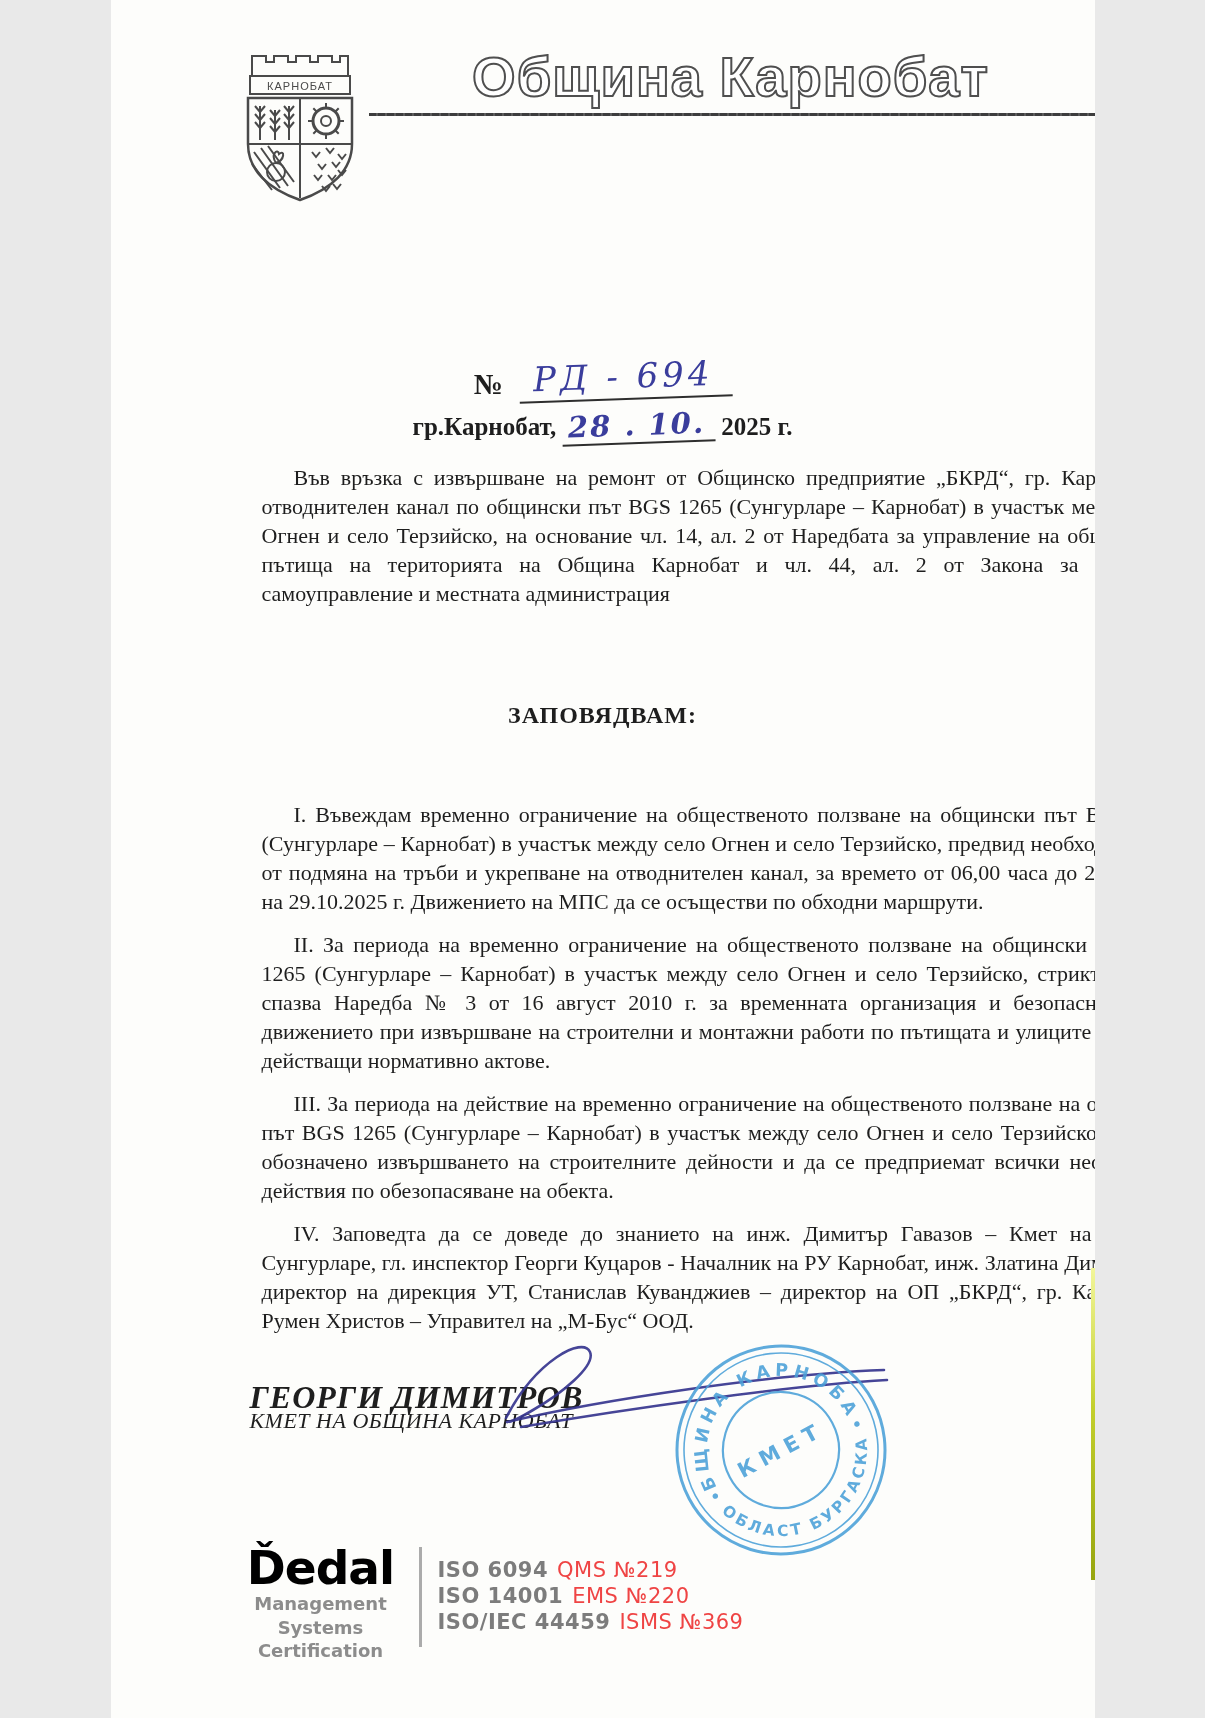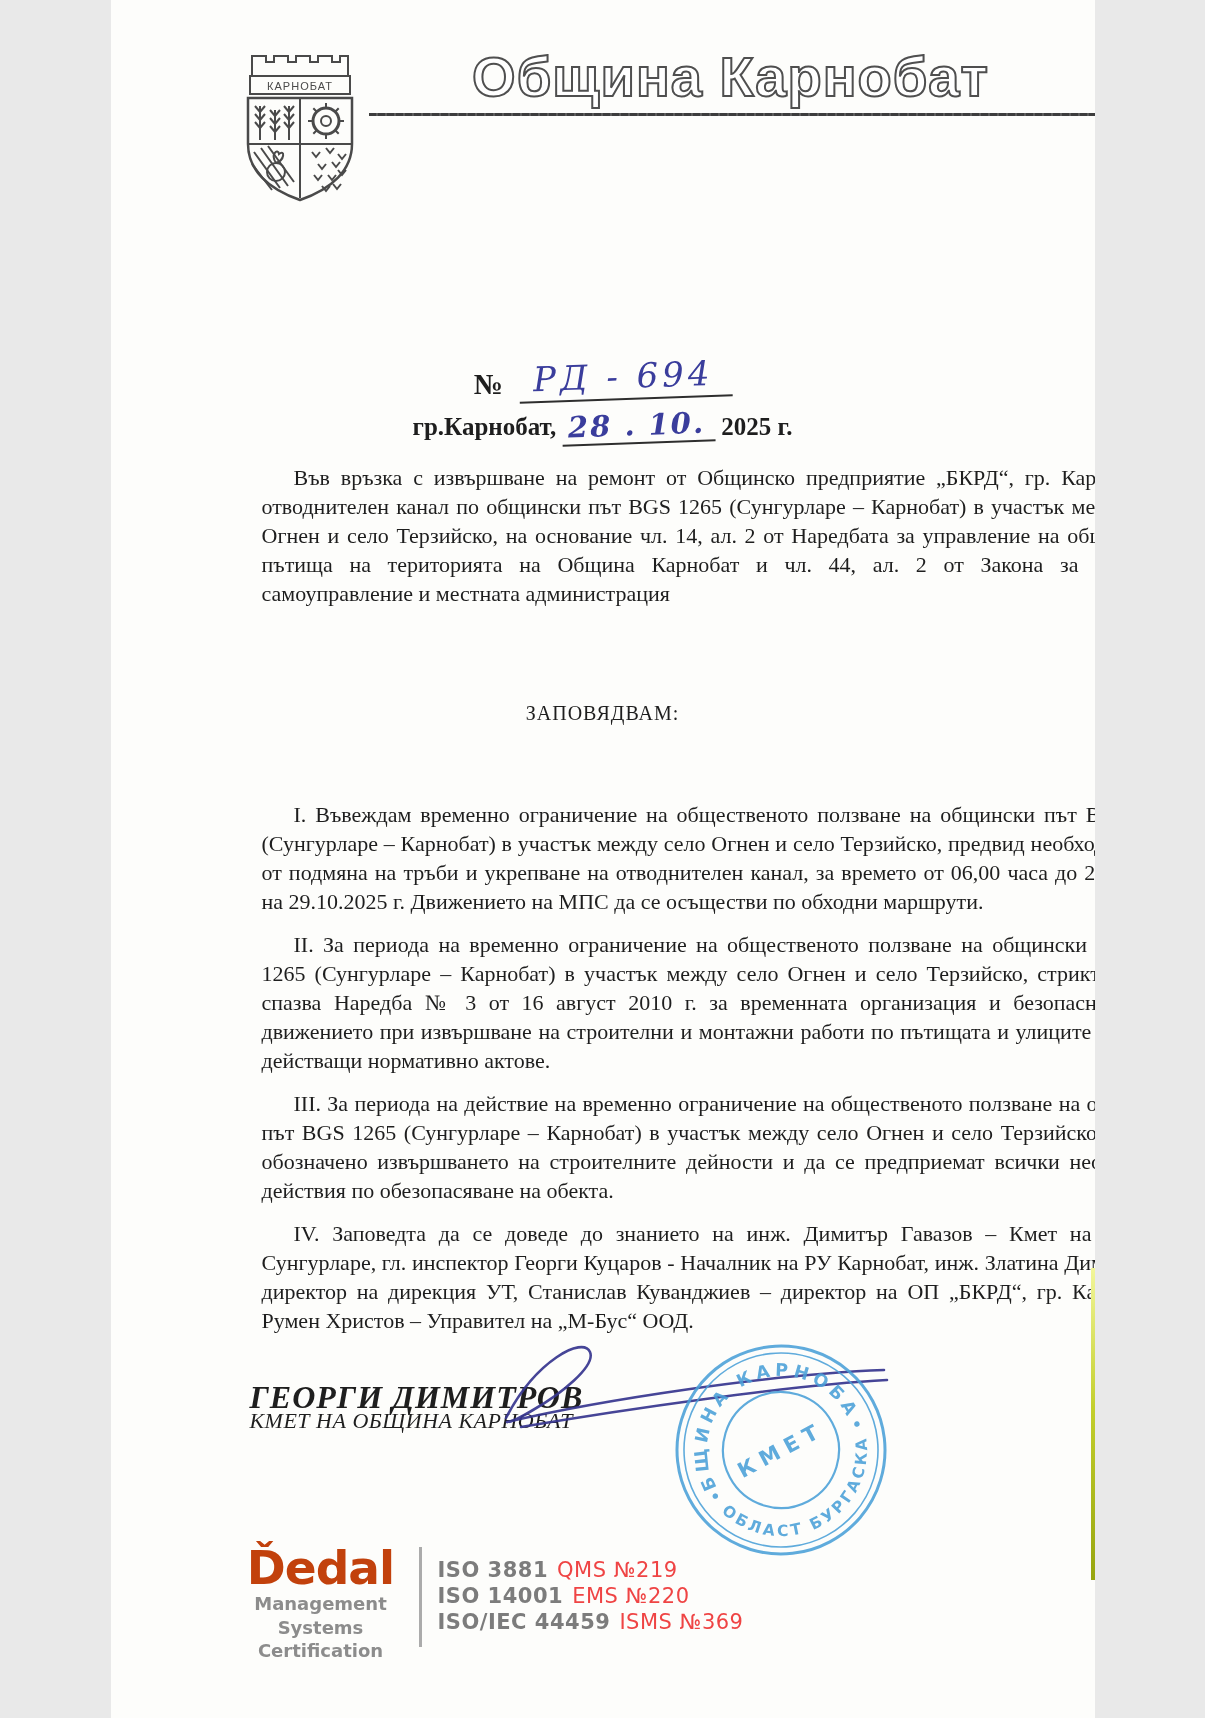--- a/index.html
+++ b/index.html
@@ -30,37 +30,37 @@
     border-bottom:2px solid #2e2e2e;margin-left:16px;}
   .date-line{position:absolute;left:0;top:408px;width:100%;text-align:center;
     font-size:25px;font-weight:bold;white-space:nowrap;}
   .date-value{font-size:29px;letter-spacing:2px;padding:0 10px 0 6px;
     border-bottom:2px solid #2e2e2e;margin:0 6px;}
   
   .bodytext{position:absolute;left:137px;width:948px;text-align:justify;
     font-size:22px;line-height:29px;}
   .preamble{top:449px;}
   .command-heading{position:absolute;left:0;top:702px;width:100%;text-align:center;
-    font-size:20px;font-weight:normal;letter-spacing:1px;}
+    font-size:24px;font-weight:bold;letter-spacing:1px;}
   .sections{top:786px;}
   .sections p,.preamble p{margin:14px;text-indent:32px;}
   
   .sig-name{position:absolute;left:139px;top:1379px;font-size:32px;font-weight:bold;
     font-style:italic;letter-spacing:1px;white-space:nowrap;}
   .sig-title{position:absolute;left:139px;top:1408px;font-size:22px;font-style:italic;
     letter-spacing:.5px;white-space:nowrap;}
   .sig-strokes{position:absolute;left:380px;top:1330px;width:410px;height:110px;}
   .stamp{position:absolute;left:556px;top:1336px;width:228px;height:228px;opacity:.88;}
   .initials{position:absolute;left:1032px;top:1432px;font-size:19px;font-style:italic;
     color:#474747;}
   
   .cert{position:absolute;left:124px;top:1543px;display:flex;align-items:flex-start;
     font-family:"DejaVu Sans",sans-serif;color:#8e8e8e;}
   .cert-logo-col{width:172px;text-align:center;}
-  .cert-logo{font-size:47px;font-weight:bold;line-height:1.05;letter-spacing:-1px;color:#c2410c;}
+  .cert-logo{font-size:47px;font-weight:bold;line-height:1.05;letter-spacing:-1px;color:#000000;}
   .cert-sub{font-size:18px;font-weight:bold;line-height:1.3;color:#8c8c8c;}
   .cert-divider{width:3px;height:100px;background:#ababab;margin:4px 16px 0 12px;}
   .cert-iso{padding-top:14px;}
   .iso-line{font-size:21px;line-height:26px;white-space:nowrap;letter-spacing:.5px;}
   .iso-code{font-weight:bold;color:#7c7c7c;margin-right:9px;}
   .iso-detail{color:#ef4444;}
   .edge-artifact{position:absolute;right:0;top:1268px;width:4px;height:312px;
     background:linear-gradient(180deg,#f2f69a,#c3cf2c 45%,#97a50f);}
 </style>
 </head>
@@ -169,21 +169,21 @@
 
   <div class="cert">
     <div class="cert-logo-col">
       <div class="cert-logo">Ďedal</div>
       <div class="cert-sub">Management Systems</div>
       <div class="cert-sub">Certification</div>
     </div>
     <div class="cert-divider"></div>
     <div class="cert-iso">
       <div class="iso-line">
-        <span class="iso-code">ISO 3881</span><span class="iso-detail">QMS №219</span>
+        <span class="iso-code">ISO 6094</span><span class="iso-detail">QMS №219</span>
       </div>
       <div class="iso-line">
         <span class="iso-code">ISO 14001</span><span class="iso-detail">EMS №220</span>
       </div>
       <div class="iso-line">
         <span class="iso-code">ISO/IEC 44459</span><span class="iso-detail">ISMS №369</span>
       </div>
     </div>
   </div>
 

